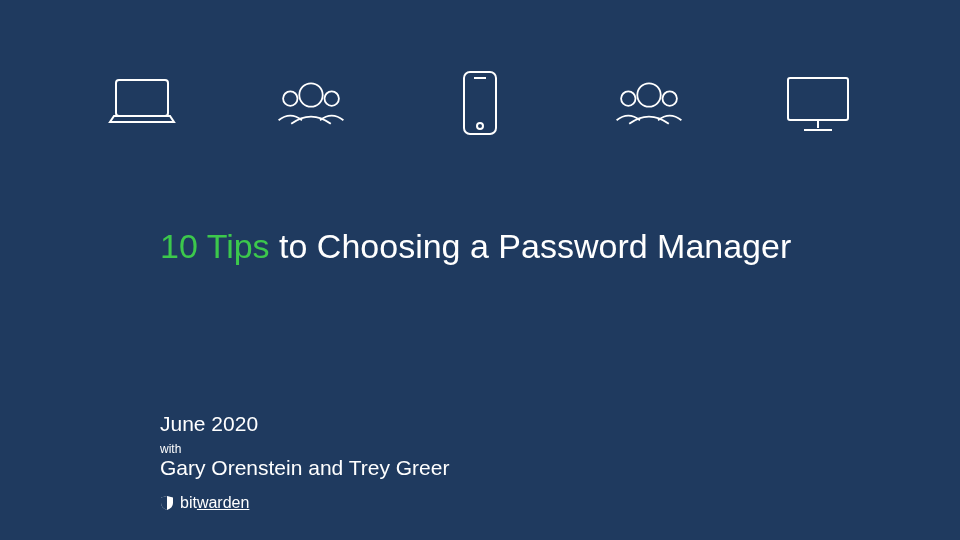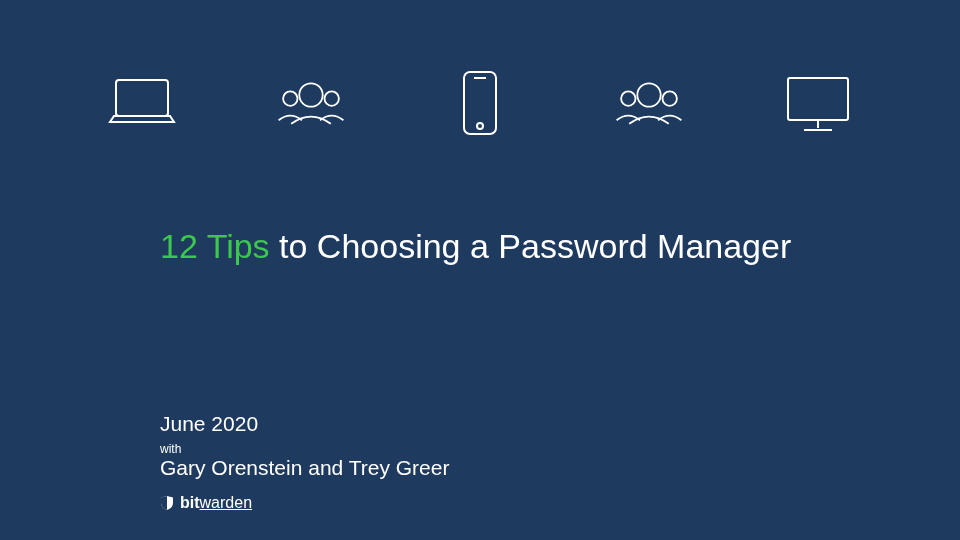--- a/index.html
+++ b/index.html
@@ -77,21 +77,21 @@
       display: flex;
       align-items: center;
       gap: 6px;
       font-size: 16px;
     }
     .brand-shield {
       display: inline-flex;
       align-items: center;
     }
     .brand-bold {
-      font-weight: 700;
+      font-weight: 400;
     }
     .brand-light {
       font-weight: 300;
       text-decoration: underline;
     }
   </style>
 </head>
 <body>
 
 <div class="icon-row">
@@ -132,21 +132,21 @@
     <svg viewBox="0 0 72 64" width="72" height="64">
       <rect x="6" y="6" width="60" height="42" rx="2"></rect>
       <line x1="36" y1="48" x2="36" y2="56"></line>
       <line x1="22" y1="58" x2="50" y2="58"></line>
     </svg>
   </div>
 </div>
 
 <div class="title-block">
   <div class="title">
-    <span class="title-highlight">12 Tips</span><span> to Choosing a Password Manager</span>
+    <span class="title-highlight">10 Tips</span><span> to Choosing a Password Manager</span>
   </div>
 </div>
 
 <div class="meta-block">
   <div class="date">June 2020</div>
   <div class="with-label">with</div>
   <div class="authors">Gary Orenstein and Trey Greer</div>
 </div>
 
 <div class="brand">

